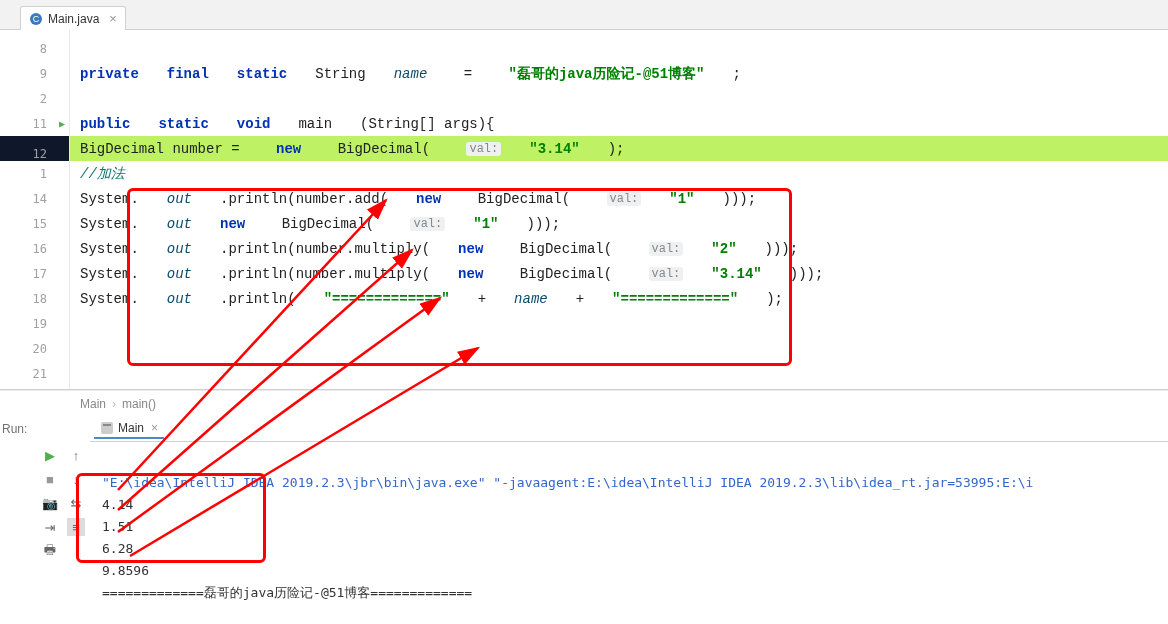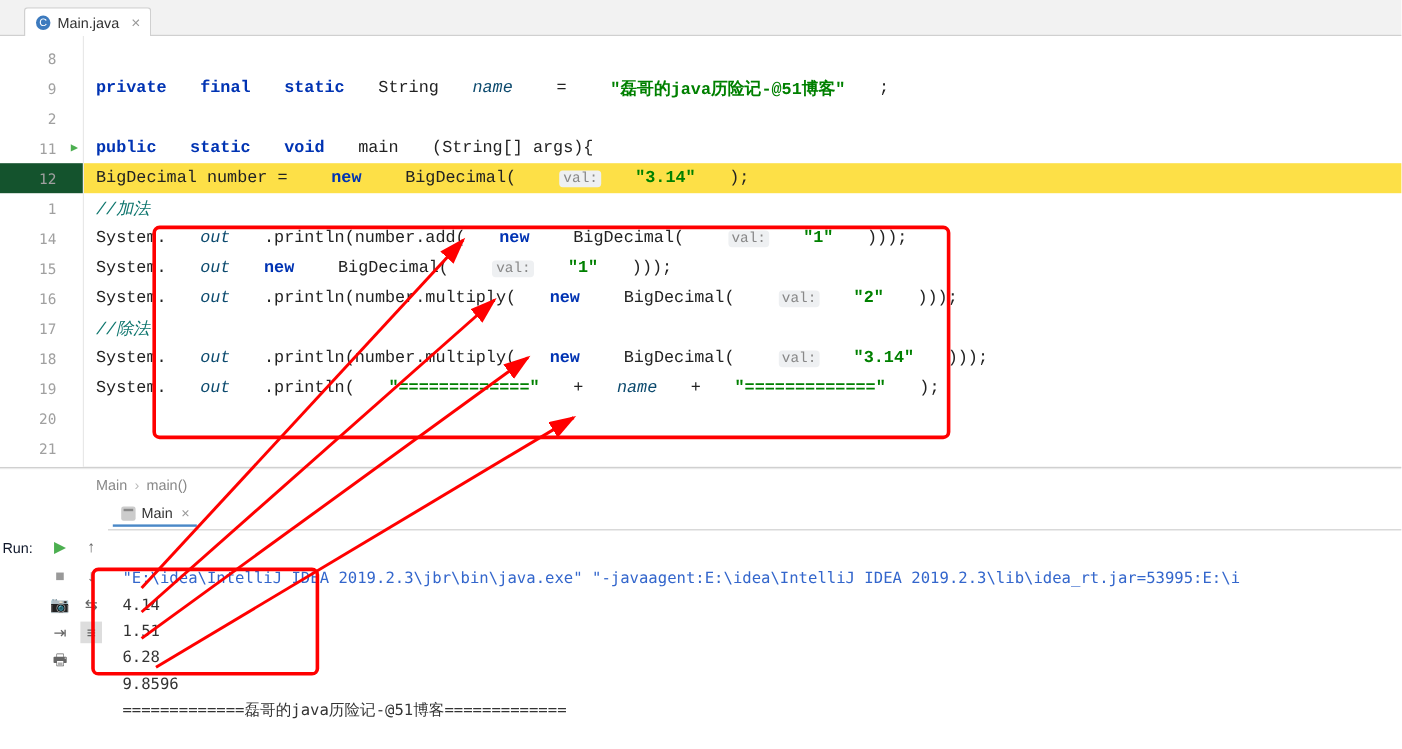--- a/index.html
+++ b/index.html
@@ -57,21 +57,21 @@
     height: 25px;
     display: flex;
     align-items: center;
     justify-content: flex-end;
     padding-right: 22px;
     color: #A0A0A0;
     font-size: 12px;
     font-family: Consolas, monospace;
     position: relative;
   }
-  .gutter-row.hl { background: #14532d; }
+  .gutter-row.hl { background: #0f172a; align-items: flex-end; }
   .run-ico {
     position: absolute;
     right: 4px;
     color: #4CAF50;
     font-size: 10px;
   }
   .code-area {
     flex: 1;
     padding-top: 6px;
     font-family: Consolas, "Courier New", monospace;
@@ -79,21 +79,21 @@
     position: relative;
   }
   .code-line {
     height: 25px;
     display: flex;
     align-items: center;
     padding-left: 10px;
     white-space: pre;
     gap: 28px;
   }
-  .code-line.hl { background: #fde047; }
+  .code-line.hl { background: #bef264; }
   .kw { color: #0033B3; font-weight: bold; }
   .ident-field { color: #0c4a6e; font-style: italic; }
   .str { color: #008000; font-weight: bold; }
   .cmt { color: #0f766e; font-style: italic; }
   .plain { color: #222; }
   .hint-label {
     background: #eef0f2;
     color: #888;
     padding: 0 3px;
     border-radius: 3px;
@@ -118,23 +118,22 @@
     background: #fff;
   }
   .breadcrumb .chev { color: #bbb; }
   .run-panel {
     display: flex;
     height: 208px;
   }
   .run-label {
     width: 38px;
     padding: 6px 2px;
-    color: #0f172a;
-    font-size: 12px;
-    margin-top: 28px;
+    color: #737373;
+    font-size: 12px;
   }
   .run-toolbar-left {
     width: 24px;
     display: flex;
     flex-direction: column;
     align-items: center;
     gap: 6px;
     padding-top: 30px;
   }
   .run-toolbar-2 {
@@ -262,21 +261,20 @@
   <div class="code-area">
     <div class="code-line"></div>
     <div class="code-line">       <span class="kw">private</span> <span class="kw">final</span> <span class="kw">static</span> <span class="plain">String</span> <span class="ident-field">name</span><span class="plain"> = </span><span class="str">"磊哥的java历险记-@51博客"</span><span class="plain">;</span></div>
     <div class="code-line"></div>
     <div class="code-line">       <span class="kw">public</span> <span class="kw">static</span> <span class="kw">void</span> <span class="plain">main</span><span class="plain">(String[] args){</span></div>
     <div class="code-line hl">           <span class="plain">BigDecimal number = </span><span class="kw">new</span><span class="plain"> BigDecimal( </span><span class="hint-label">val:</span> <span class="str">"3.14"</span><span class="plain">);</span></div>
     <div class="code-line">           <span class="cmt">//加法</span></div>
     <div class="code-line">           <span class="plain">System.</span><span class="ident-field">out</span><span class="plain">.println(number.add(</span><span class="kw">new</span><span class="plain"> BigDecimal( </span><span class="hint-label">val:</span> <span class="str">"1"</span><span class="plain">)));</span></div>
     <div class="code-line">           <span class="plain">System.</span><span class="ident-field">out</span><span class="kw">new</span><span class="plain"> BigDecimal( </span><span class="hint-label">val:</span> <span class="str">"1"</span><span class="plain">)));</span></div>
     <div class="code-line">           <span class="plain">System.</span><span class="ident-field">out</span><span class="plain">.println(number.multiply(</span><span class="kw">new</span><span class="plain"> BigDecimal( </span><span class="hint-label">val:</span> <span class="str">"2"</span><span class="plain">)));</span></div>
-    <div class="code-line">           <span class="cmt">//除法</span></div>
     <div class="code-line">           <span class="plain">System.</span><span class="ident-field">out</span><span class="plain">.println(number.multiply(</span><span class="kw">new</span><span class="plain"> BigDecimal( </span><span class="hint-label">val:</span> <span class="str">"3.14"</span><span class="plain">)));</span></div>
     <div class="code-line">           <span class="plain">System.</span><span class="ident-field">out</span><span class="plain">.println(</span><span class="str">"============="</span><span class="plain">+</span><span class="ident-field">name</span><span class="plain">+</span><span class="str">"============="</span><span class="plain">);</span></div>
   </div>
 </div>
 
 <div class="breadcrumb">
   <span>Main</span>
   <span class="chev">›</span>
   <span>main()</span>
 </div>

